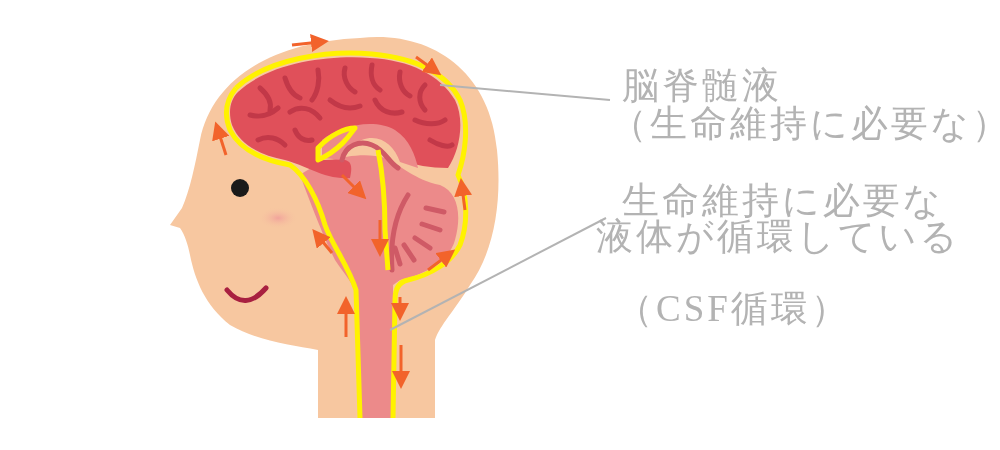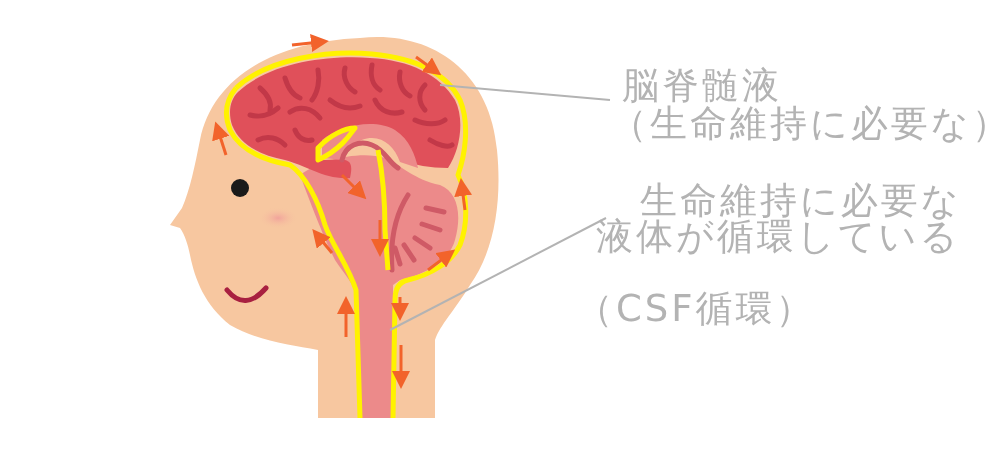--- a/index.html
+++ b/index.html
@@ -3,23 +3,23 @@
   <meta charset="utf-8">
   <style>
     html, body { margin: 0; padding: 0; background: #ffffff; }
     body { width: 1000px; height: 450px; position: relative; overflow: hidden;
            font-family: "DejaVu Sans", "Liberation Sans", sans-serif; }
     #illustration { position: absolute; left: 0; top: 0; width: 1000px; height: 450px; }
     .label { position: absolute; color: #b3b3b3; font-size: 37px; line-height: 36px;
              letter-spacing: 3px; white-space: nowrap; }
     #label-csf-name { left: 622px; top: 68px; }
     #label-csf-reading { left: 610px; top: 106px; }
-    #label-desc-1 { left: 640px; top: 183px; }
+    #label-desc-1 { left: 622px; top: 183px; }
     #label-desc-2 { left: 596px; top: 219px; }
-    #label-csf-circ { left: 576px; top: 291px; }
+    #label-csf-circ { left: 616px; top: 291px; font-family: Liberation Serif, serif; }
   </style>
 </head>
 <body>
 
 <svg id="illustration" viewBox="0 0 1000 450" xmlns="http://www.w3.org/2000/svg">
   <defs>
     <marker id="arrowhead" markerWidth="6" markerHeight="6" refX="3" refY="3" orient="auto">
       <path d="M0,0 L6,3 L0,6 Z" fill="#f2632b"></path>
     </marker>
     <radialGradient id="cheekGrad" cx="0.5" cy="0.5" r="0.5">

